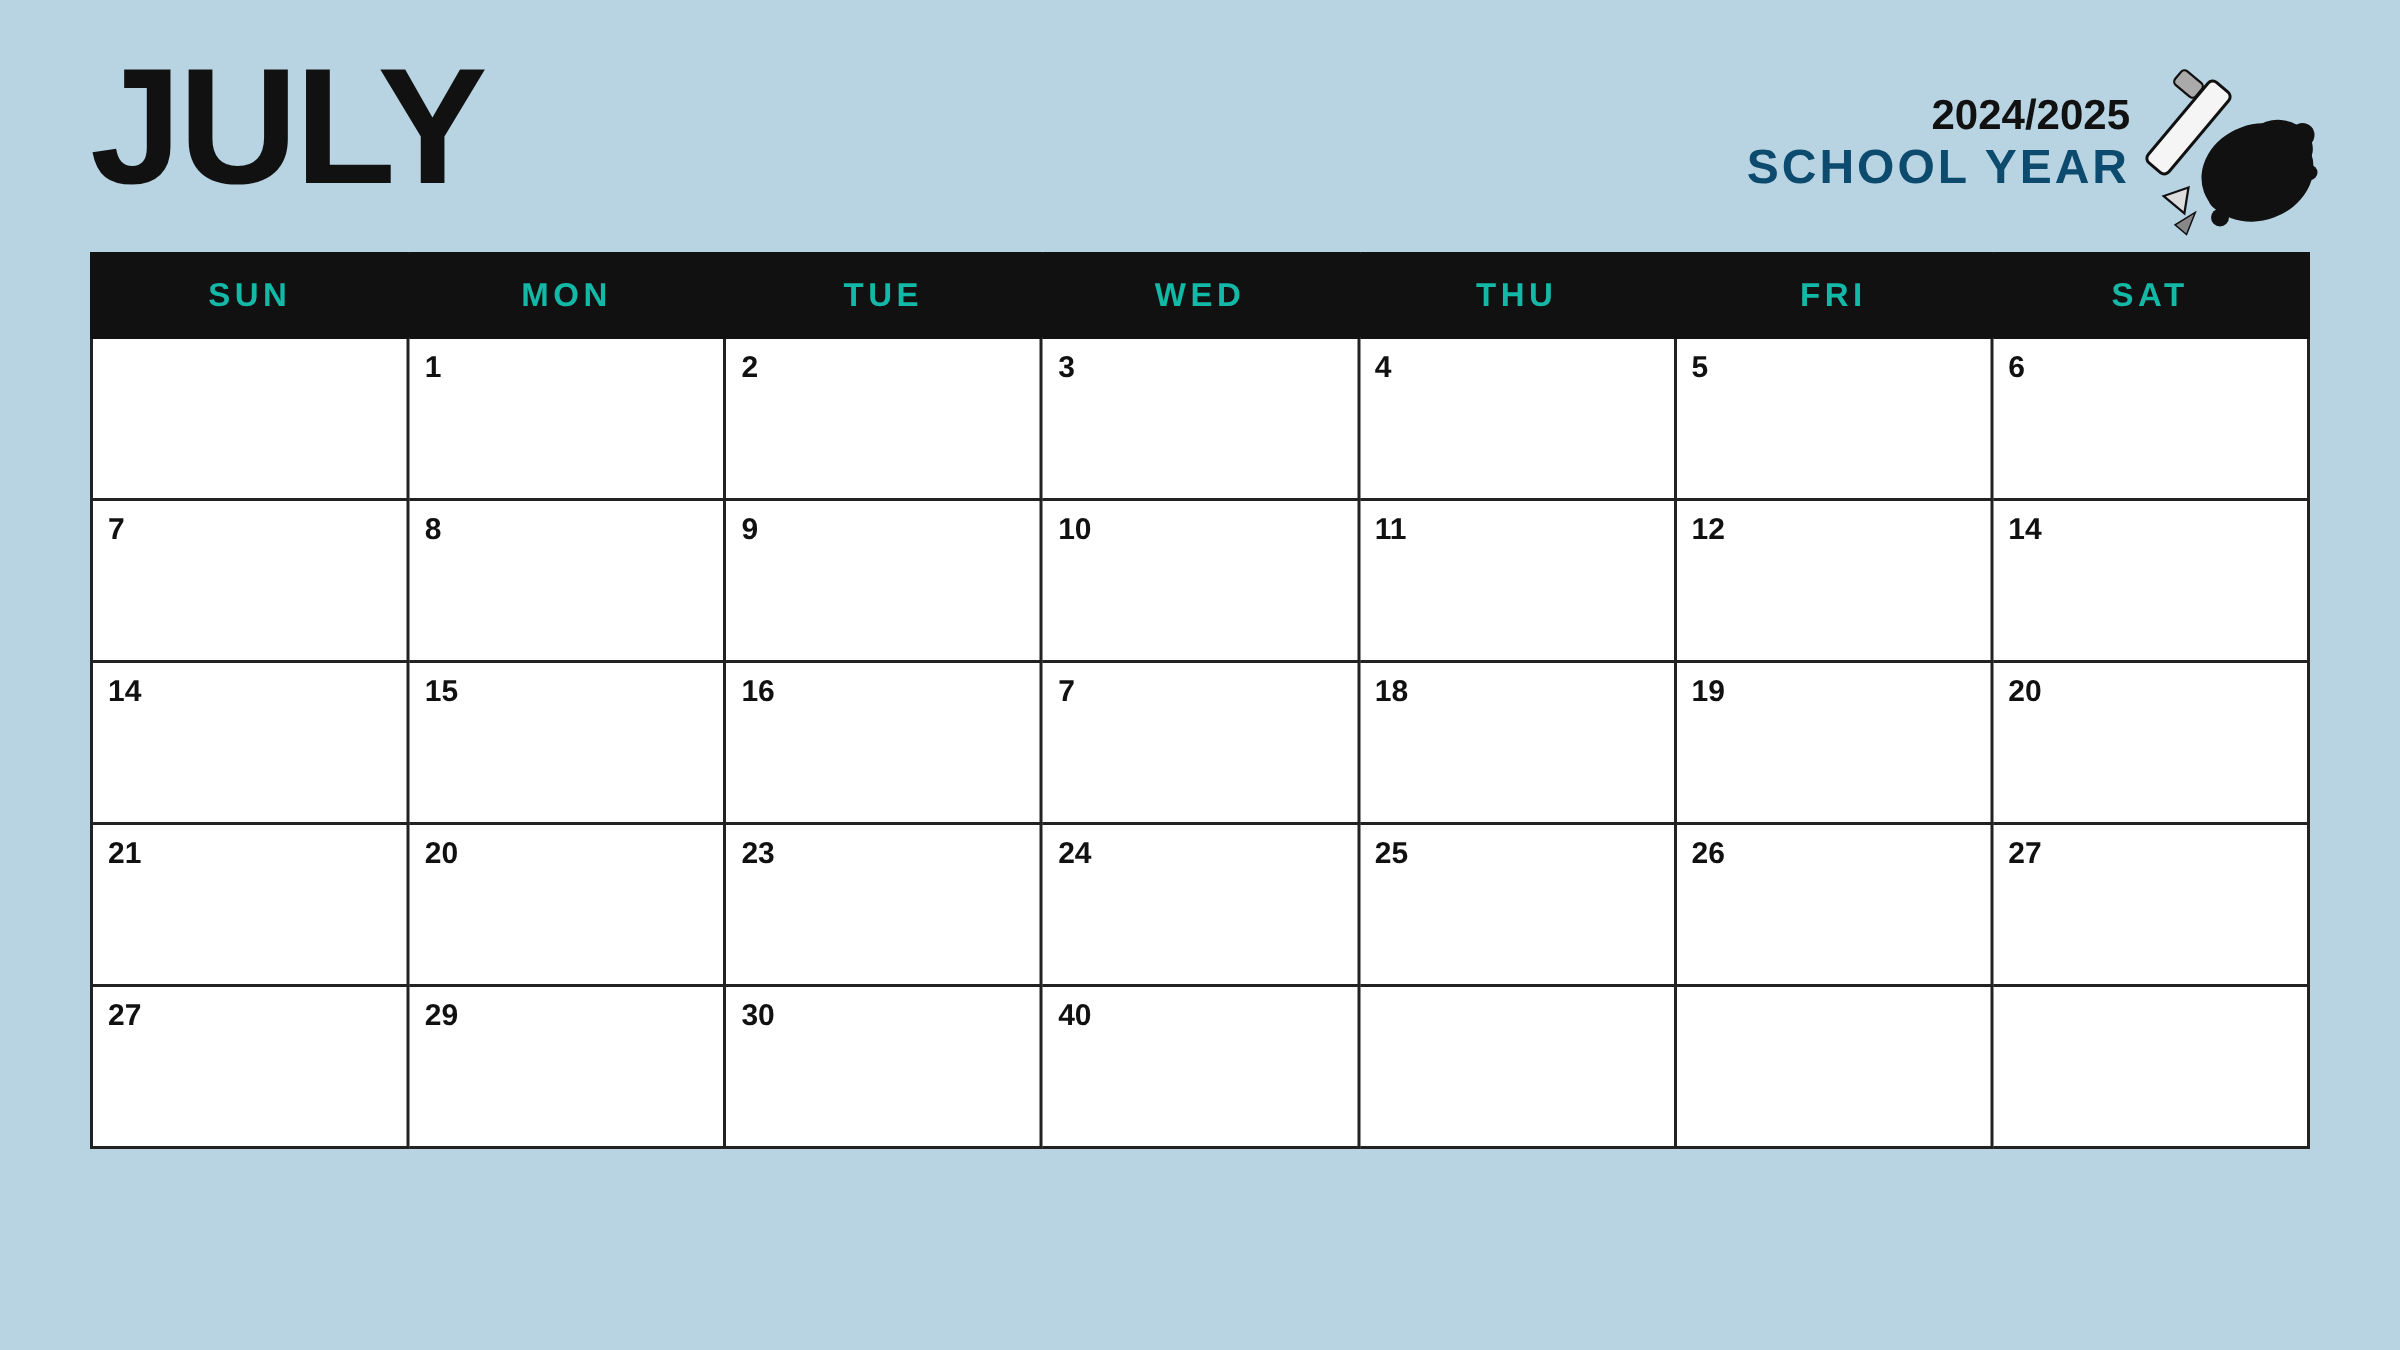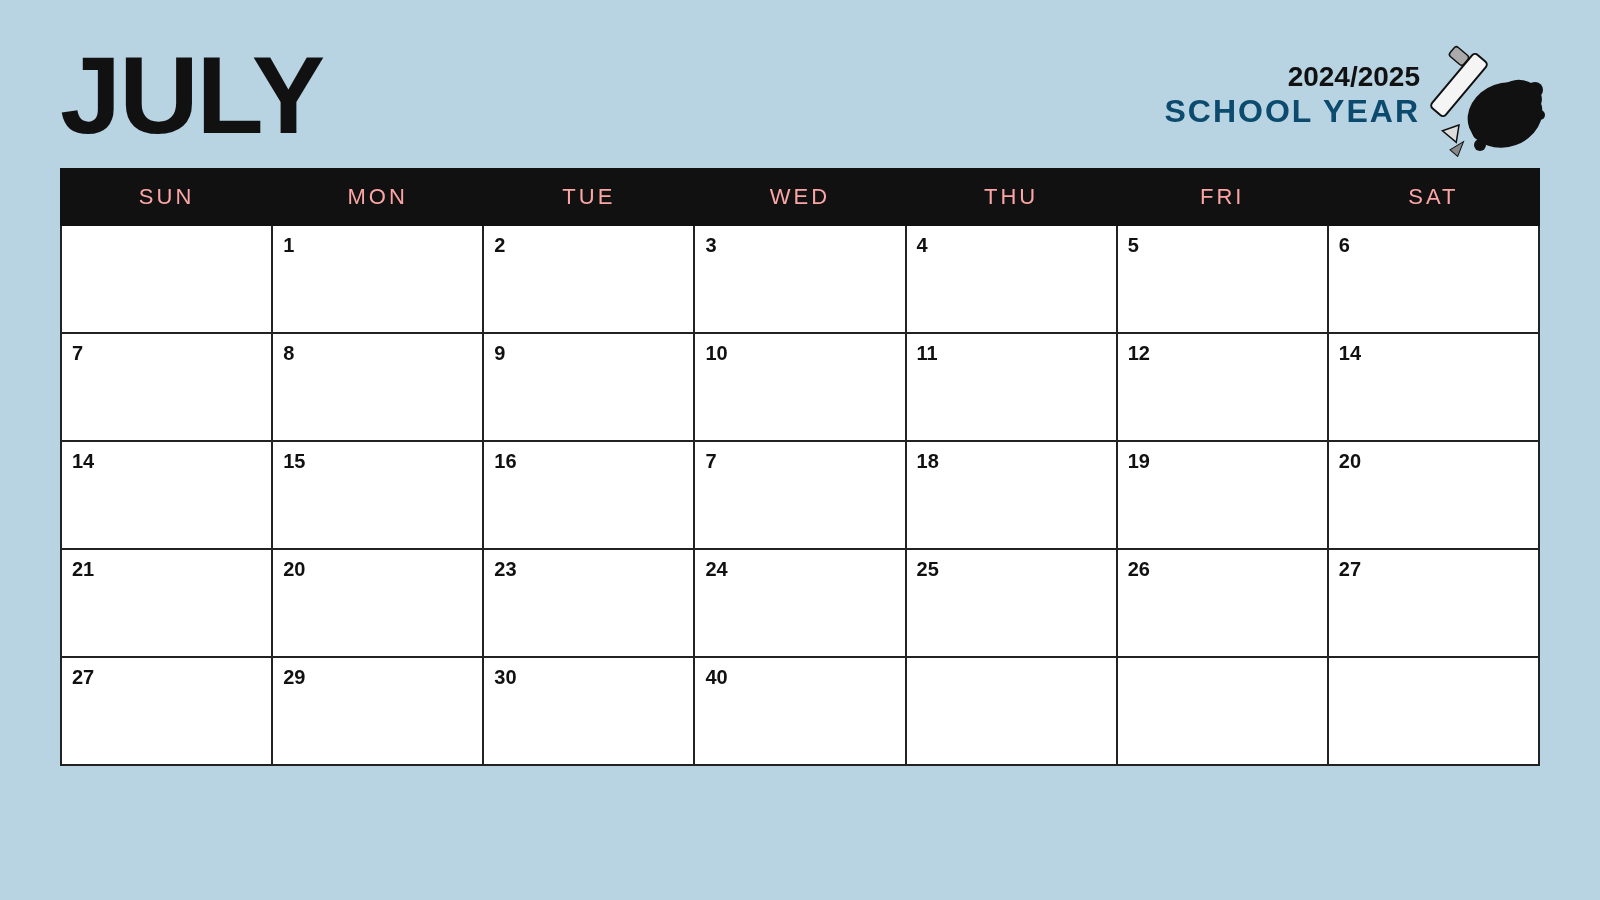--- a/index.html
+++ b/index.html
@@ -20,21 +20,21 @@
       width: 1600px;
       height: 900px;
       background-color: #b8d4e3;
       position: relative;
       padding: 30px 60px 30px 60px;
     }
 
     .header {
       display: flex;
       justify-content: space-between;
-      align-items: flex-end;
+      align-items: flex-start;
       margin-bottom: 18px;
     }
 
     .month-title {
       font-size: 110px;
       font-weight: 900;
       color: #111;
       line-height: 1;
       letter-spacing: -2px;
       font-family: Arial Black, Arial, sans-serif;
@@ -72,23 +72,23 @@
       position: relative;
     }
 
     .calendar {
       width: 100%;
       border-collapse: collapse;
     }
 
     .calendar thead th {
       background-color: #111;
-      color: #fca5a5;
+      color: #14b8a6;
       font-size: 22px;
-      font-weight: 400;
+      font-weight: 700;
       letter-spacing: 3px;
       padding: 14px 0;
       text-align: center;
       border: 2px solid #111;
     }
 
     .calendar tbody td {
       background-color: #fff;
       border: 2px solid #222;
       width: calc(100% / 7);

